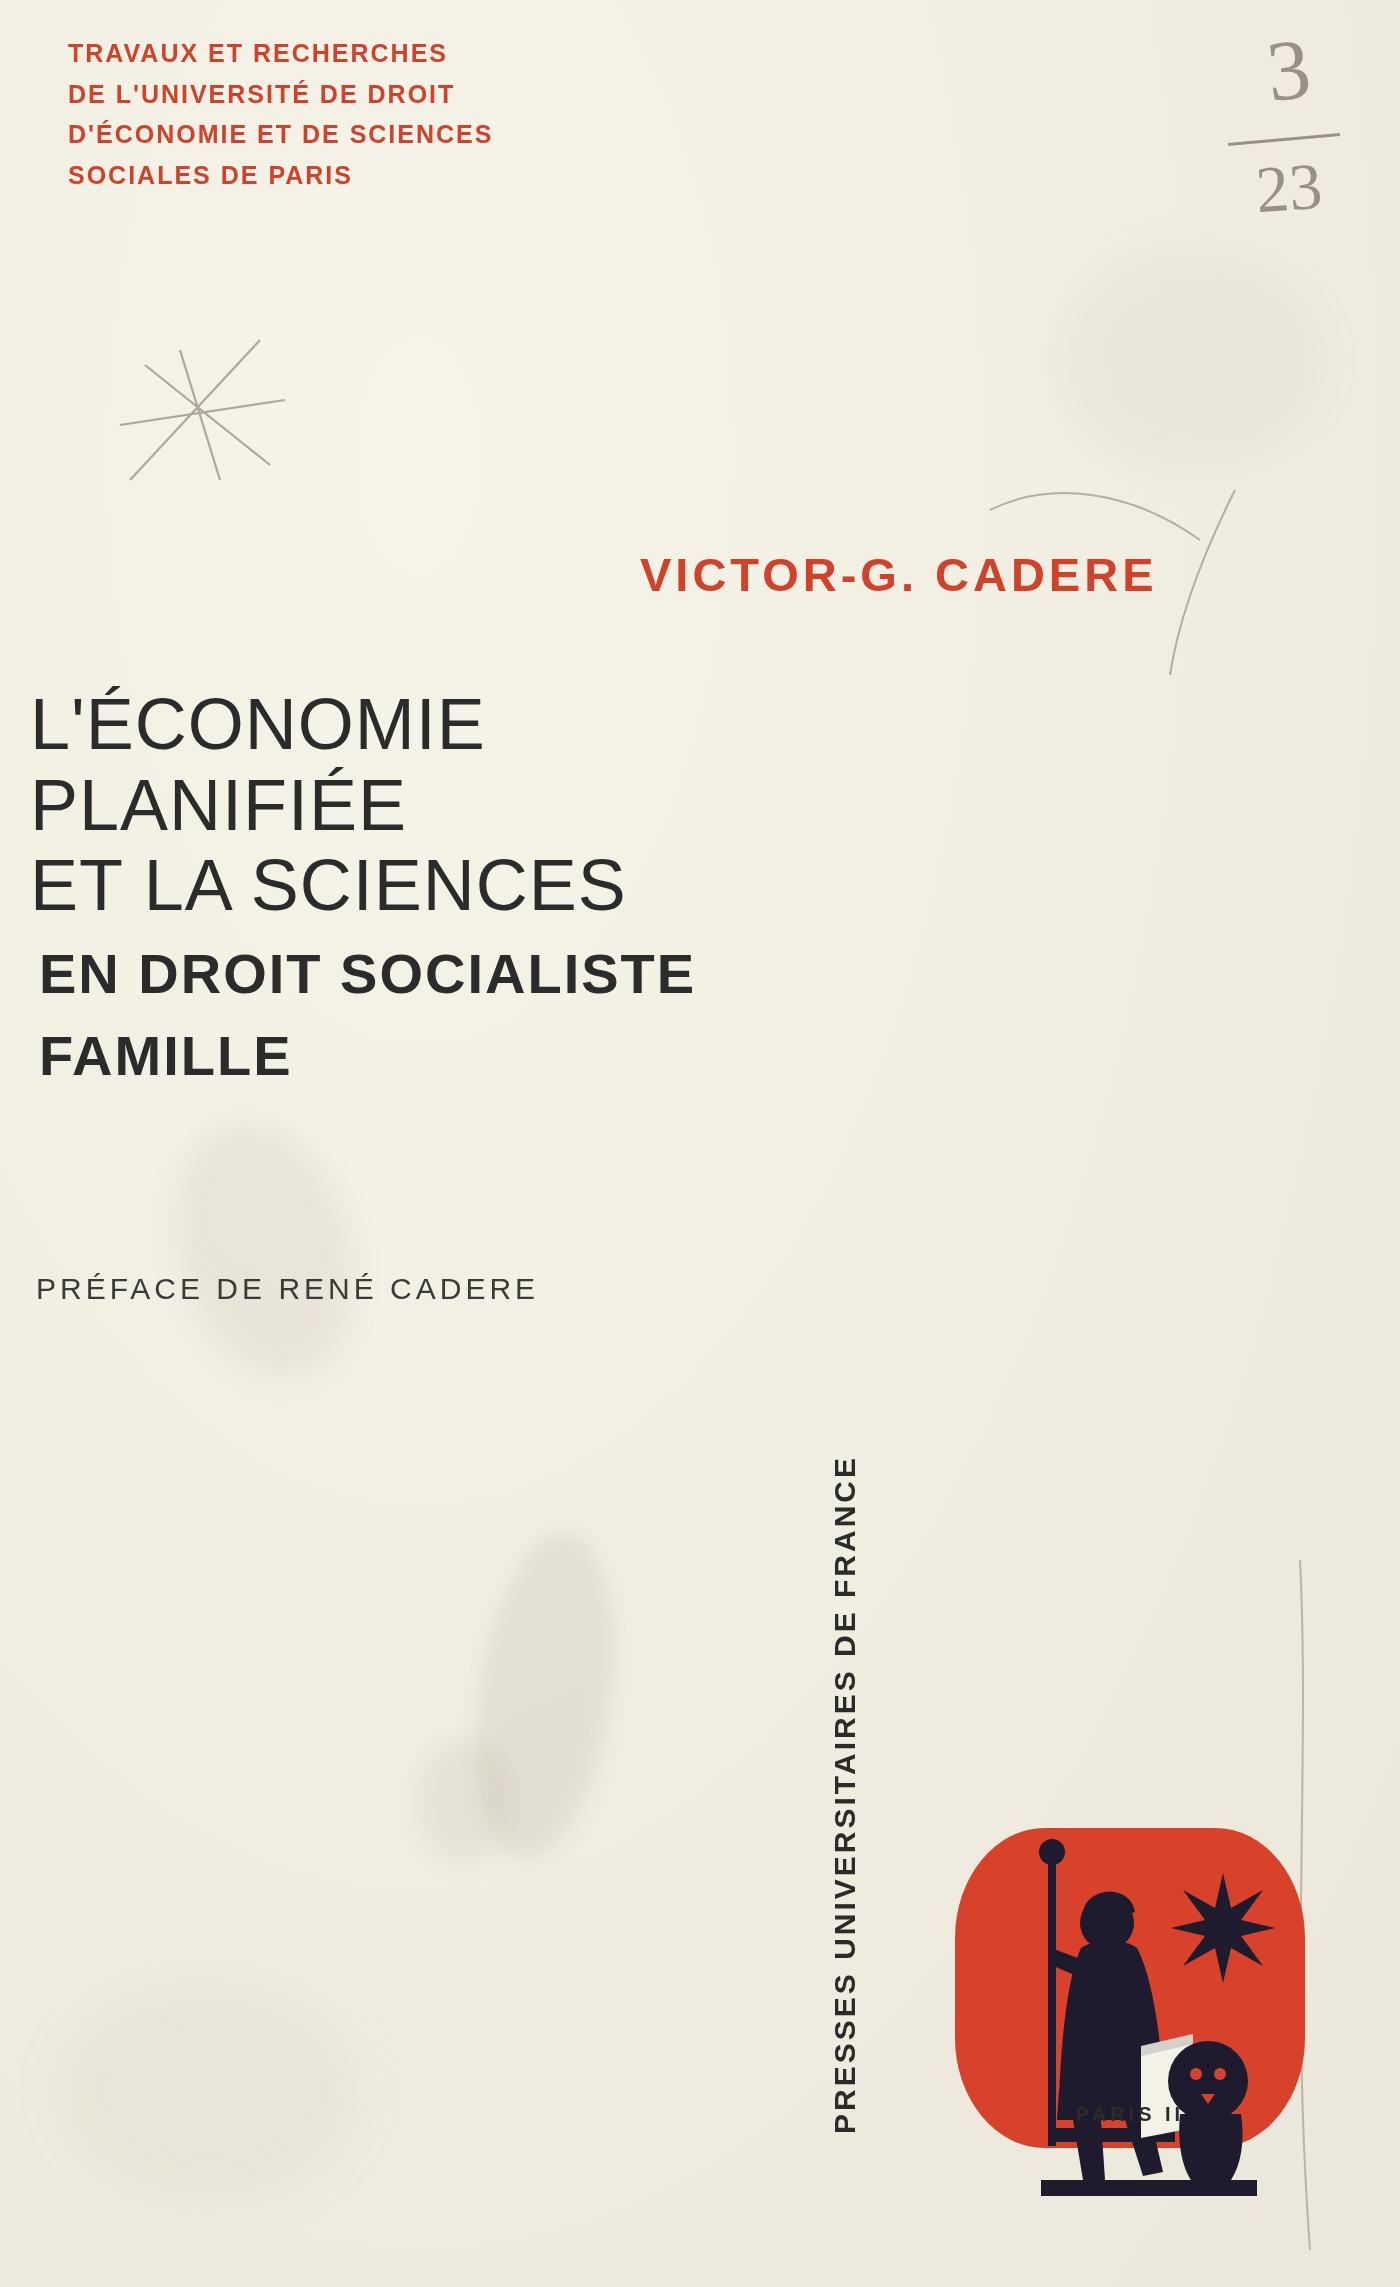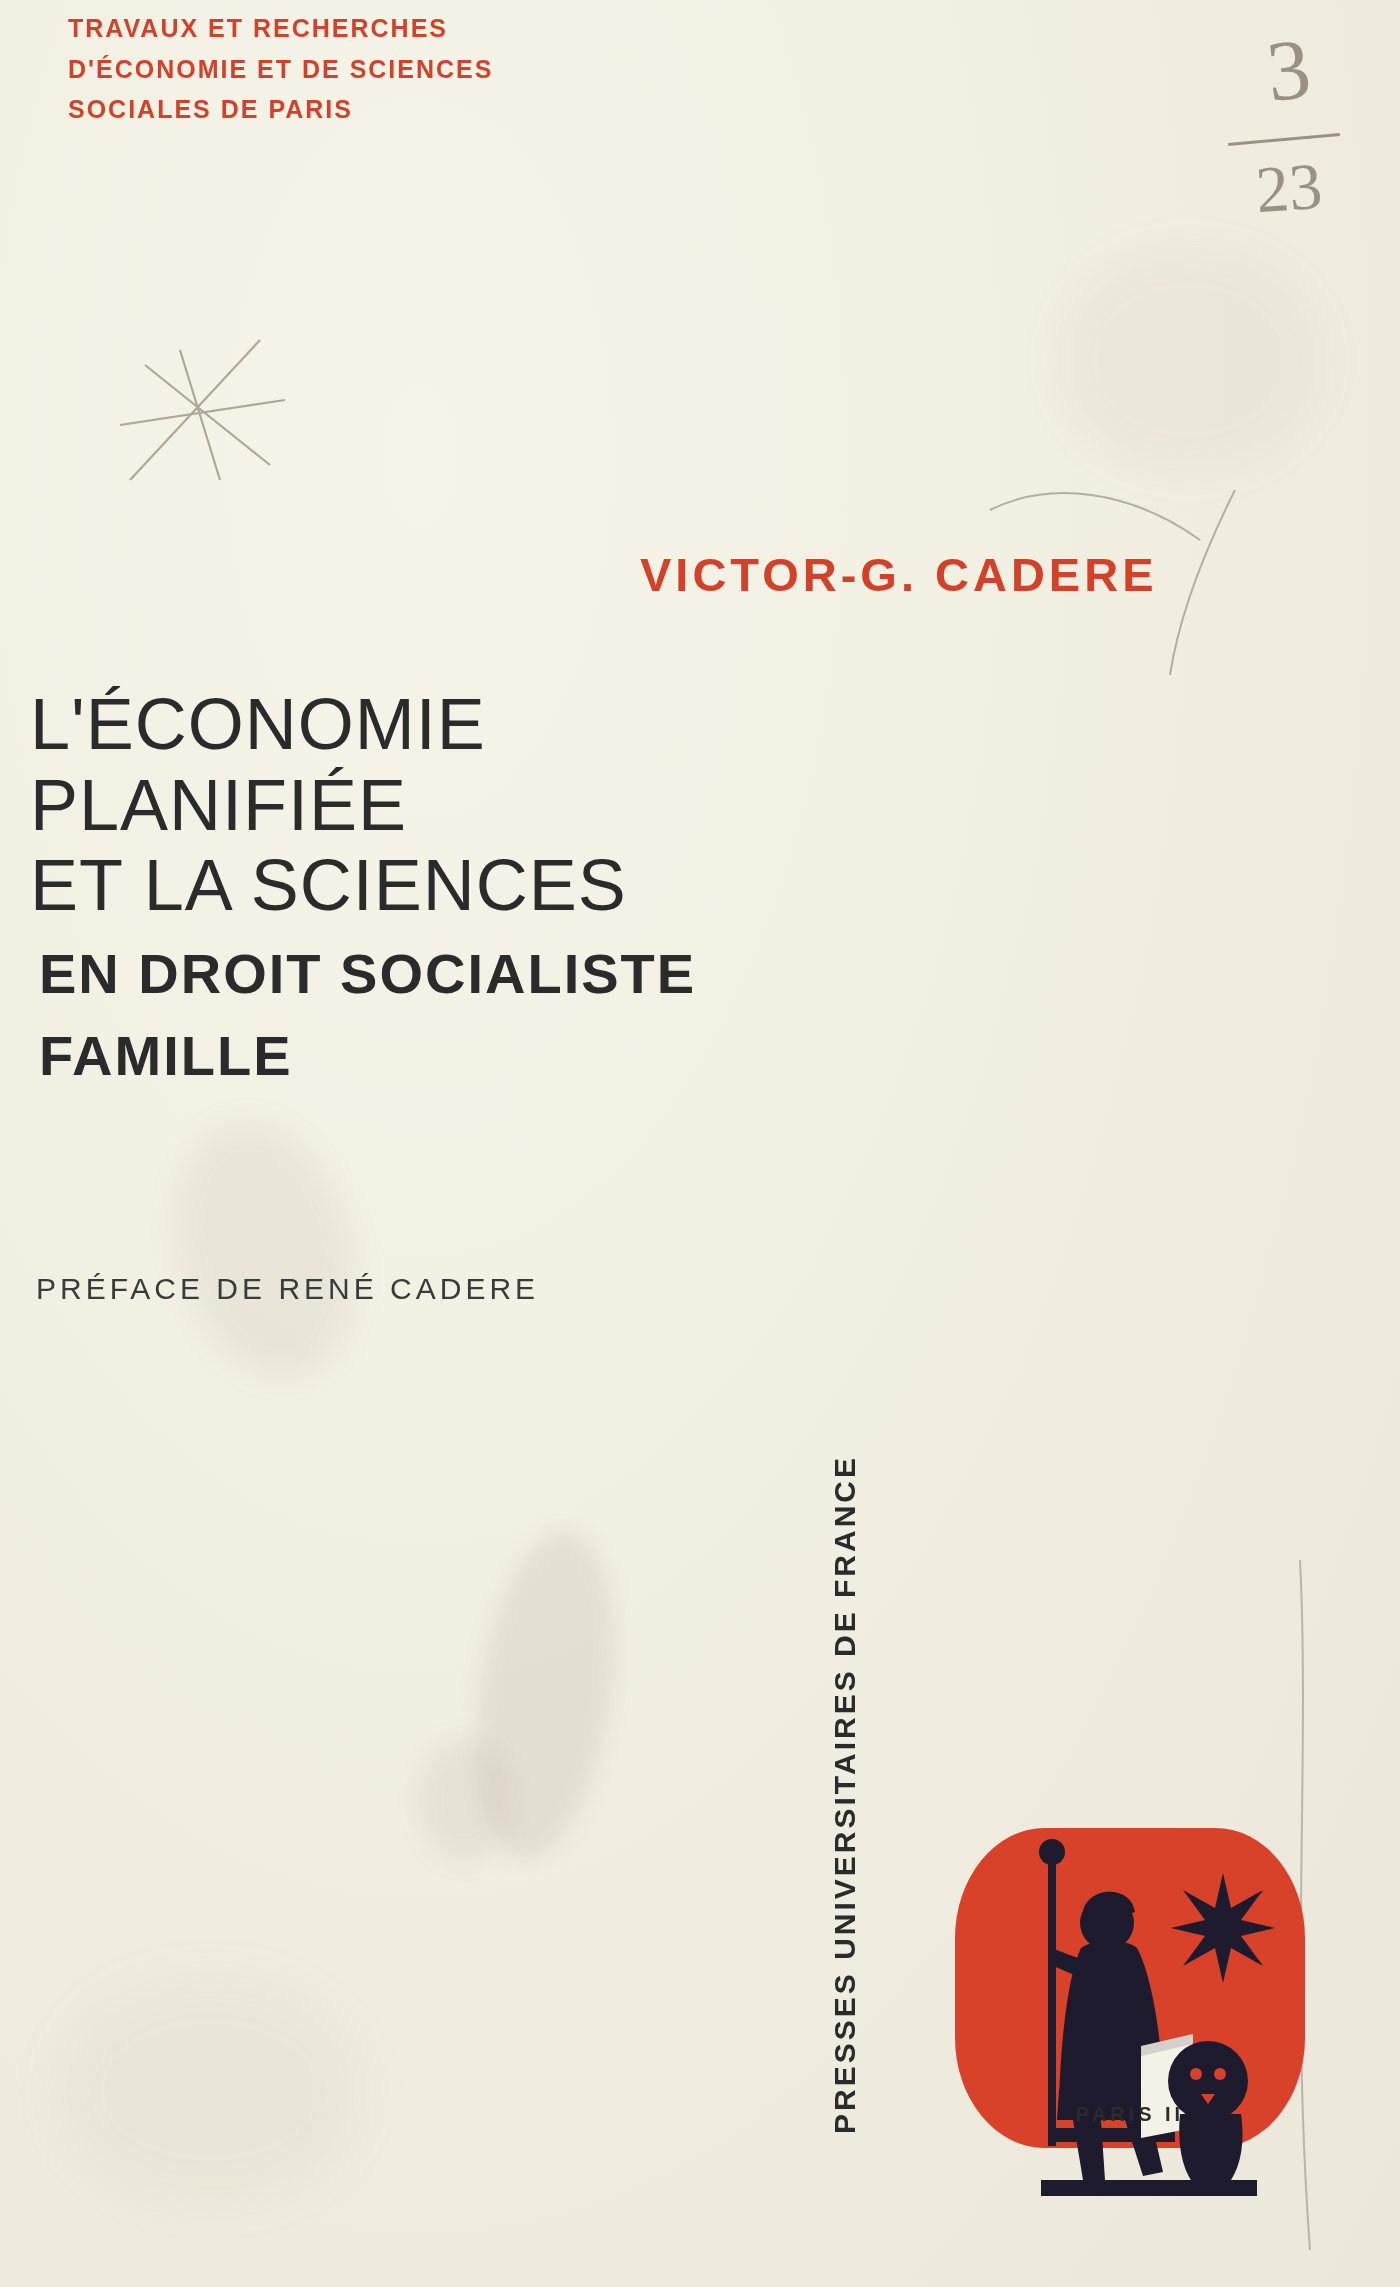--- a/index.html
+++ b/index.html
@@ -27,21 +27,21 @@
   .paper-stain {
     position: absolute;
     border-radius: 50%;
     pointer-events: none;
   }
 
   
   .series {
     position: absolute;
     left: 68px;
-    top: 8px;
+    top: 33px;
     color: #d2412a;
     font-weight: bold;
     font-size: 25px;
     letter-spacing: 2.0px;
     line-height: 1.62;
     text-transform: uppercase;
   }
   .series div { white-space: nowrap; }
 
   
@@ -198,20 +198,21 @@
       <path d="M60 0 C70 200, 50 420, 70 690"></path>
     </g>
   </svg>
 
   <div class="pencil pencil-number">3</div>
   <div class="pencil-frac-line"></div>
   <div class="pencil pencil-denom">23</div>
 
   <div class="series">
     <div>TRAVAUX ET RECHERCHES</div>
+    <div>DE L'UNIVERSITÉ DE DROIT</div>
     <div>D'ÉCONOMIE ET DE SCIENCES</div>
     <div>SOCIALES DE PARIS</div>
   </div>
 
   <div class="author">VICTOR-G. CADERE</div>
 
   <div class="title-block">
     <div class="title-main">L'ÉCONOMIE</div>
     <div class="title-main">PLANIFIÉE</div>
     <div class="title-main">ET LA SCIENCES</div>

